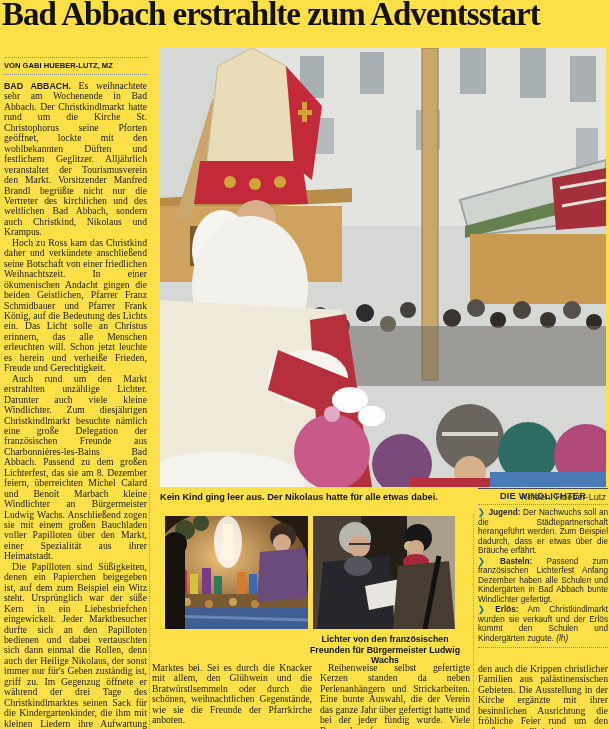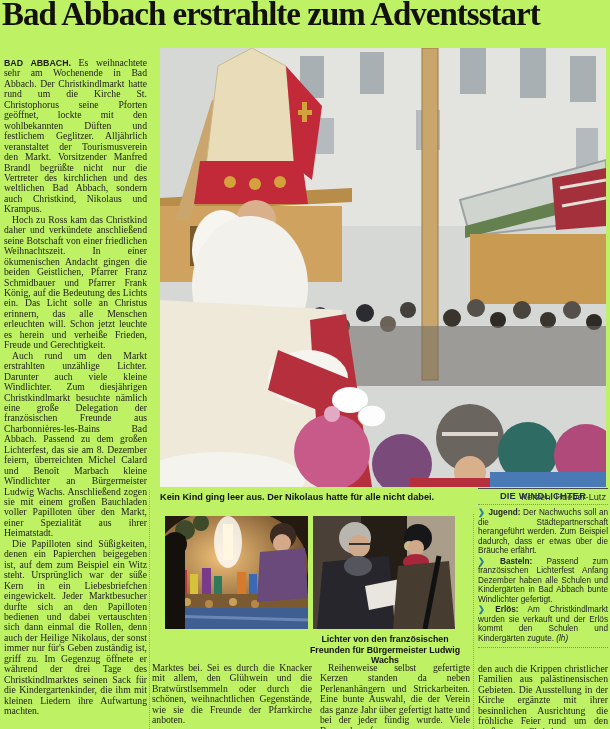--- a/index.html
+++ b/index.html
@@ -1,16 +1,16 @@
 <!DOCTYPE html>
 <html lang="de" style="--kicker-blue: #2a7da4; --infobox-navy: #1d2f4e; --bullet-blue: #2a7da4; --headline-black: #14110d;"><head>
 <meta charset="utf-8">
 <style>
   html,body{margin:0;padding:0;background:#e9e9e7;}
-  .page{position:relative;width:610px;height:729px;background:#bef264;overflow:hidden;
+  .page{position:relative;width:610px;height:729px;background:#fde047;overflow:hidden;
         font-family:"Liberation Serif",serif;color:#1d1b18;}
   
   .headline{position:absolute;left:2px;top:-4px;width:608px;margin:0;
             font-size:33px;font-weight:700;letter-spacing:-1px;white-space:nowrap;
             color:var(--headline-black,#14110d);font-family:"Liberation Serif",serif;}
   
   .leftcol{position:absolute;left:4px;top:52px;width:143px;}
   .lead{font-size:13px;line-height:14.4px;font-weight:700;color:#181614;}
   .kicker{font-family:"Liberation Sans",sans-serif;font-size:9.3px;font-weight:700;
           color:var(--kicker-blue,#2a7da4);letter-spacing:.2px;}
@@ -57,20 +57,21 @@
   .vsep2{left:473px;top:514px;height:215px;}
 </style>
 </head>
 <body>
 
 <div class="page">
 
   <h1 class="headline">Bad Abbach erstrahlte zum Adventsstart</h1>
 
   <div class="leftcol">
+    <div class="byline">VON GABI HUEBER-LUTZ, MZ</div>
     <div class="body-text flowtext">
       <p><span class="dateline">BAD ABBACH.</span> <span>Es weihnachtete sehr am Wochenende in Bad Abbach. Der Christkindlmarkt hatte rund um die Kirche St. Christophorus seine Pforten geöffnet, lockte mit den wohlbekannten Düften und festlichem Geglitzer. Alljährlich veranstaltet der Tourismusverein den Markt. Vorsitzender Manfred Brandl begrüßte nicht nur die Vertreter des kirchlichen und des weltlichen Bad Abbach, sondern auch Christkind, Nikolaus und Krampus.</span></p>
       <p class="pind">Hoch zu Ross kam das Christkind daher und verkündete anschließend seine Botschaft von einer friedlichen Weihnachtszeit. In einer ökumenischen Andacht gingen die beiden Geistlichen, Pfarrer Franz Schmidbauer und Pfarrer Frank König, auf die Bedeutung des Lichts ein. Das Licht solle an Christus erinnern, das alle Menschen erleuchten will. Schon jetzt leuchte es herein und verheiße Frieden, Freude und Gerechtigkeit.</p>
       <p class="pind">Auch rund um den Markt erstrahlten unzählige Lichter. Darunter auch viele kleine Windlichter. Zum diesjährigen Christkindlmarkt besuchte nämlich eine große Delegation der französischen Freunde aus Charbonnières-les-Bains Bad Abbach. Passend zu dem großen Lichterfest, das sie am 8. Dezember feiern, überreichten Michel Calard und Benoît Marbach kleine Windlichter an Bürgermeister Ludwig Wachs. Anschließend zogen sie mit einem großen Bauchladen voller Papilloten über den Markt, einer Spezialität aus ihrer Heimatstadt.</p>
       <p class="pind">Die Papilloten sind Süßigkeiten, denen ein Papierchen beigegeben ist, auf dem zum Beispiel ein Witz steht. Ursprünglich war der süße Kern in ein Liebesbriefchen eingewickelt. Jeder Marktbesucher durfte sich an den Papilloten bedienen und dabei vertauschten sich dann einmal die Rollen, denn auch der Heilige Nikolaus, der sonst immer nur für's Geben zuständig ist, griff zu. Im Gegenzug öffnete er während der drei Tage des Christkindlmarktes seinen Sack für die Kindergartenkinder, die ihm mit kleinen Liedern ihre Aufwartung machten.</p>
 
     </div>
   </div>
 
   <div class="main-photo">
@@ -144,21 +145,21 @@
         <circle cx="310" cy="424" r="16" fill="#d9b08c"></circle>
         <circle cx="368" cy="404" r="30" fill="#2e6b62"></circle>
         <circle cx="426" cy="408" r="32" fill="#b04a7a"></circle>
         <rect x="330" y="424" width="116" height="15" fill="#4a7ab5"></rect>
         <rect x="250" y="430" width="80" height="9" fill="#b5303c"></rect>
       </g>
     </svg>
   </div>
 
   <div class="main-caption">
-    <span class="cap">Kein Kind ging leer aus. Der Nikolaus hatte für alle nicht dabei.</span>
+    <span class="cap">Kein Kind ging leer aus. Der Nikolaus hatte für alle etwas dabei.</span>
     <span class="credit">Kerzen: Hueber-Lutz</span>
   </div>
 
   <div class="photo2">
     <svg viewBox="0 0 143 113" width="143" height="113">
       <rect width="143" height="113" fill="#241a10"></rect>
       <radialGradient id="glow1" cx="0.45" cy="0.42" r="0.65">
         <stop offset="0" stop-color="#f2c27a"></stop>
           <stop offset="1" stop-color="#5a3a1c"></stop>
       </radialGradient>

